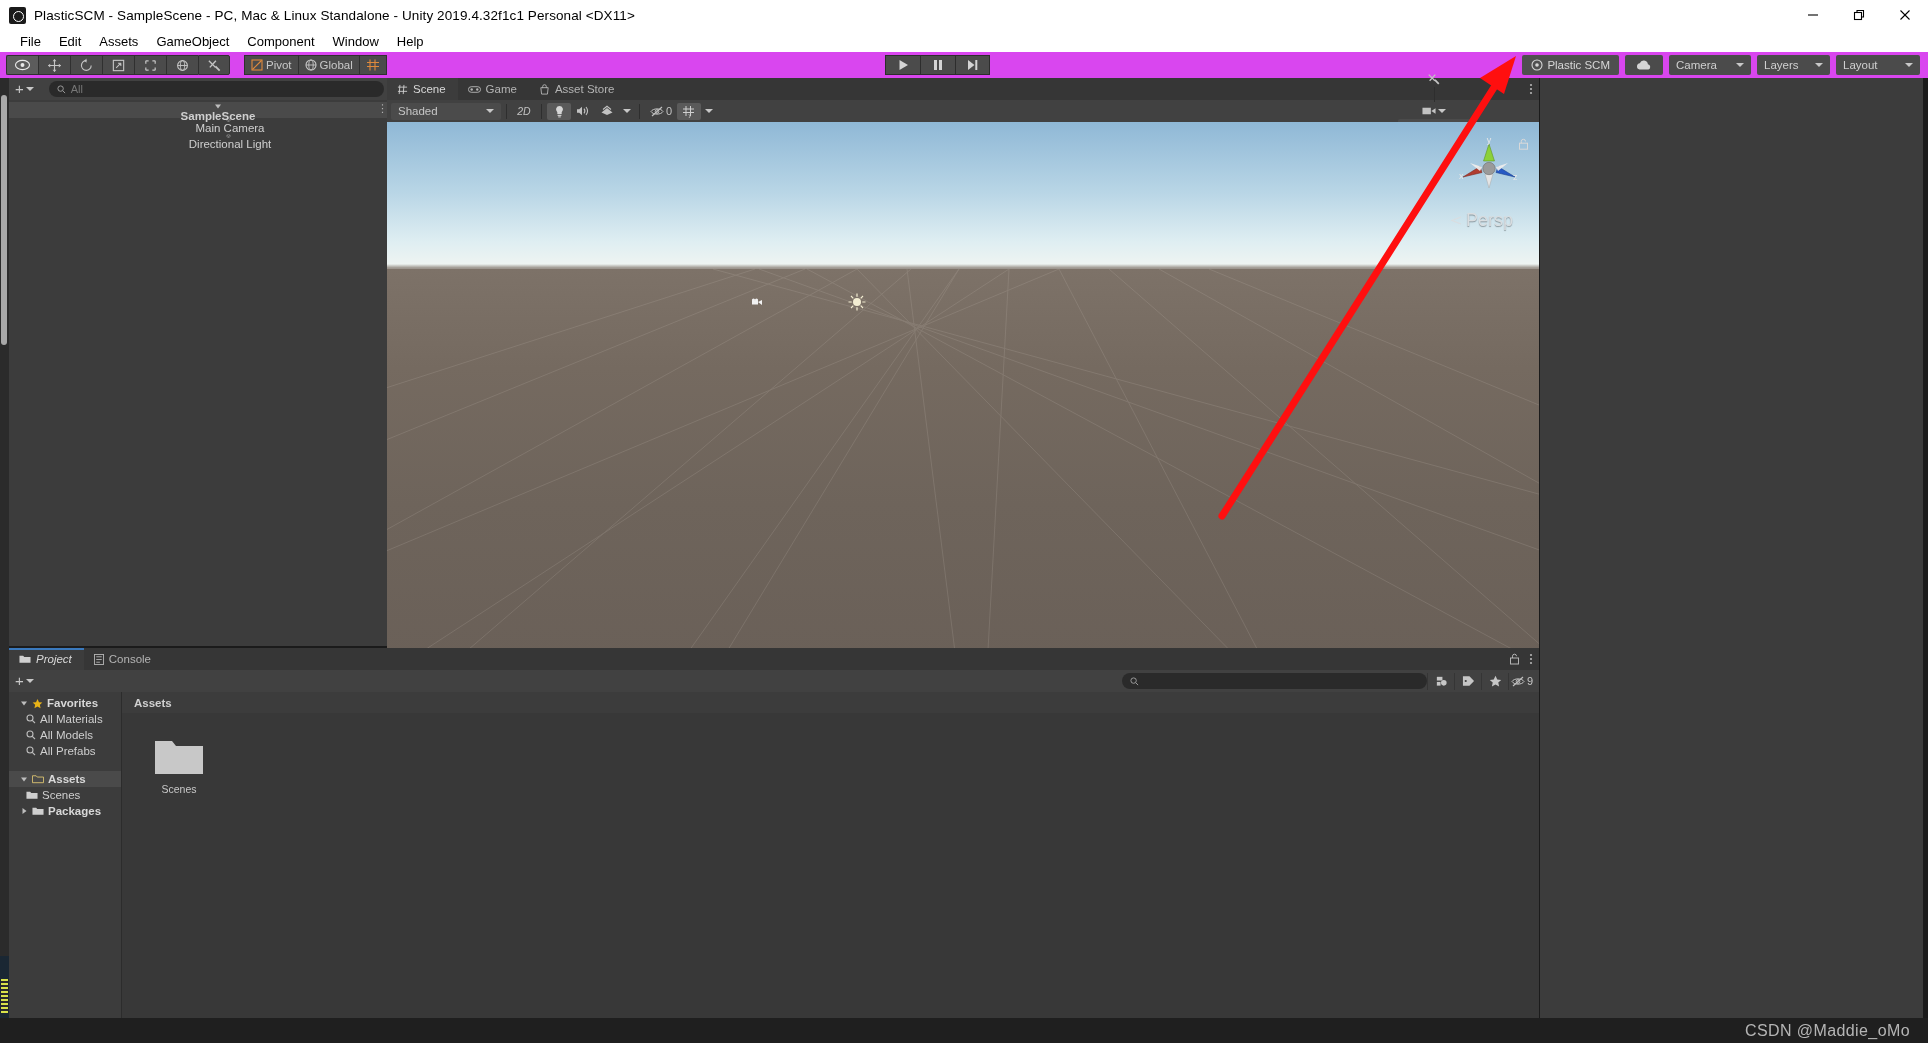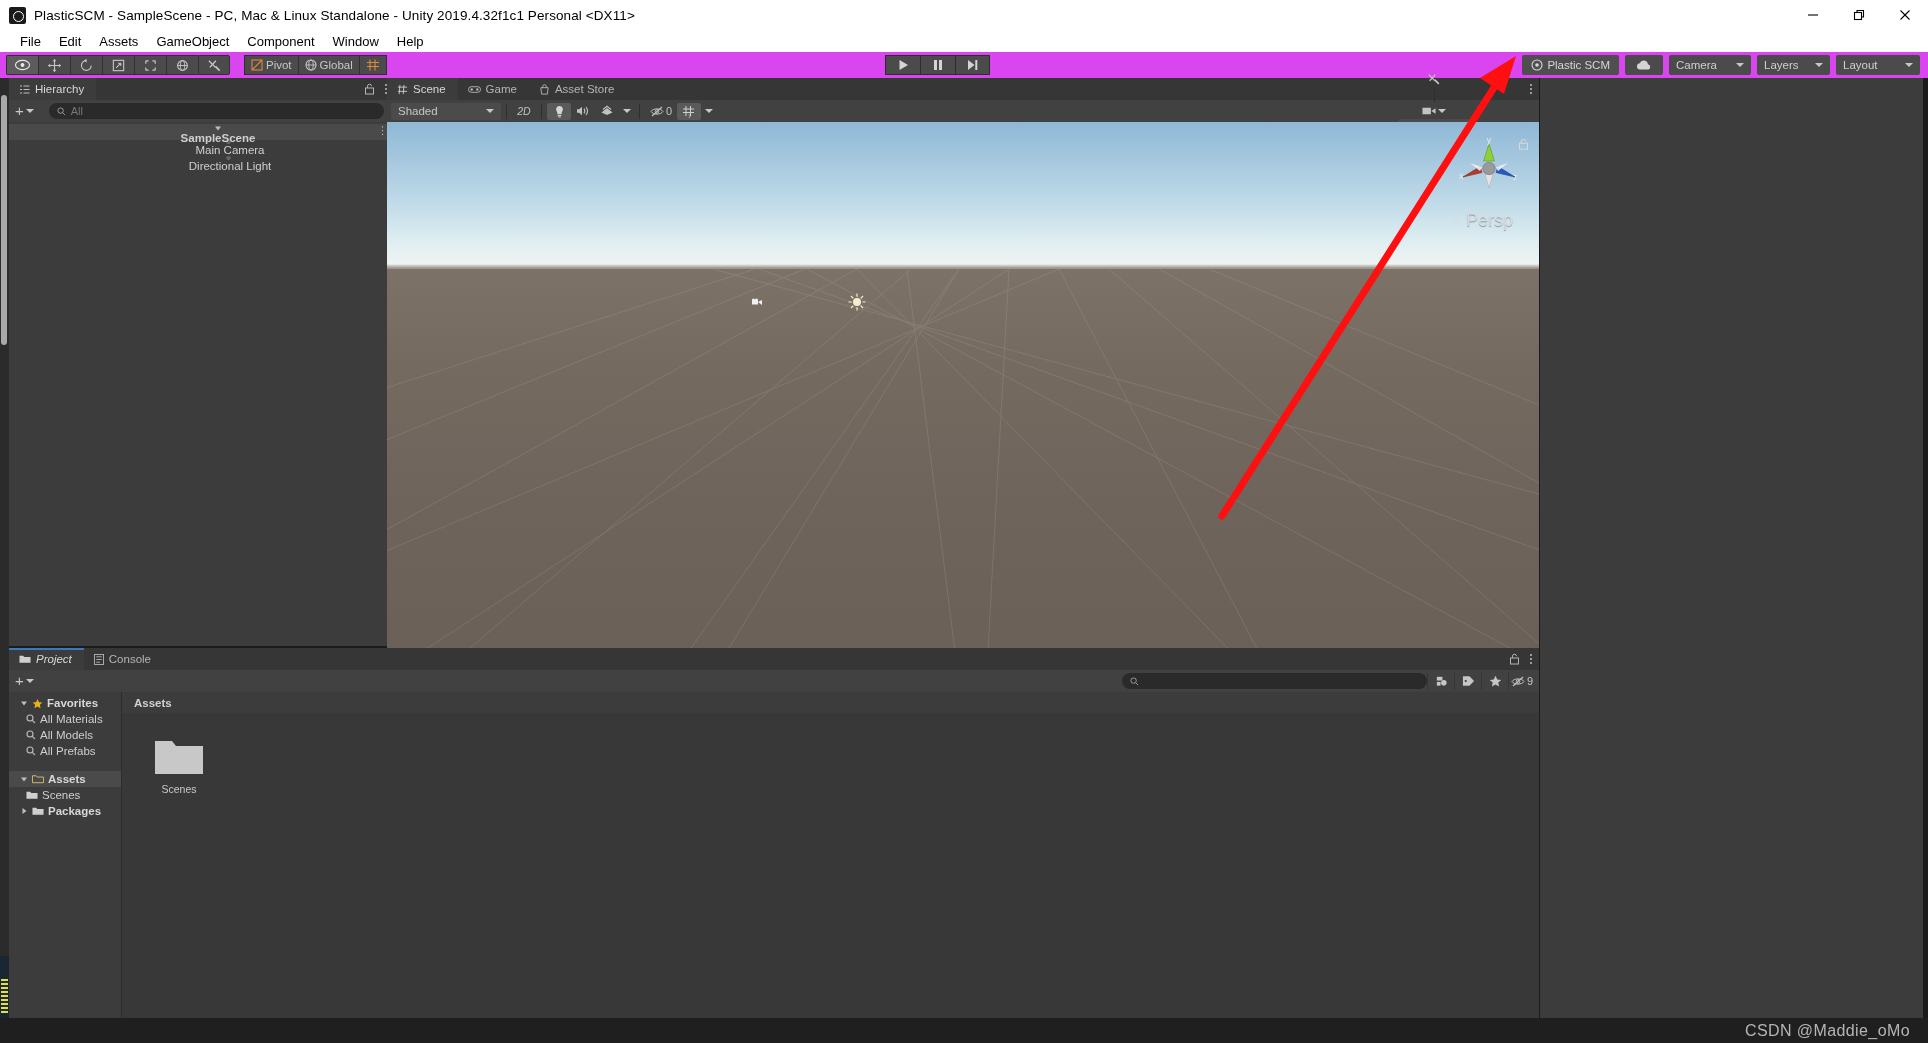--- a/index.html
+++ b/index.html
@@ -333,40 +333,20 @@
       </div>
     </div>
   </div>
 
   <div class="leftstrip"></div>
   <div class="leftscroll"></div>
   <div class="taskbar-bit"></div>
   <div class="taskbar-bit2"></div>
 
   <div class="hierarchy">
-    <div class="panel-tabbar">
-      <div class="ptab active">
-        <svg width="11" height="11" viewBox="0 0 11 11">
-          <path d="M1 2 h2 M1 5.5 h2 M1 9 h2" stroke="#bdbdbd" stroke-width="1"></path>
-          <path d="M4.5 2 h6 M4.5 5.5 h6 M4.5 9 h6" stroke="#bdbdbd" stroke-width="1"></path>
-        </svg>
-        <span>Hierarchy</span>
-      </div>
-      <div class="ptab-right">
-        <svg width="11" height="12" viewBox="0 0 11 12">
-          <rect x="1.5" y="5" width="8" height="6" fill="none" stroke="#b4b4b4" stroke-width="1"></rect>
-          <path d="M3.5 5 V3.2 a2 2 0 0 1 4 0" fill="none" stroke="#b4b4b4" stroke-width="1"></path>
-        </svg>
-        <svg width="4" height="12" viewBox="0 0 4 12">
-          <circle cx="2" cy="2" r="1.1" fill="#b4b4b4"></circle>
-            <circle cx="2" cy="6" r="1.1" fill="#b4b4b4"></circle>
-            <circle cx="2" cy="10" r="1.1" fill="#b4b4b4"></circle>
-        </svg>
-      </div>
-    </div>
     <div class="h-toolrow">
       <div class="plusbtn">
         <span style="font-size:15px;line-height:10px;">+</span>
         <span class="caret"></span>
       </div>
       <div class="srchfield">
         <svg width="9" height="9" viewBox="0 0 10 10">
           <circle cx="4" cy="4" r="3" fill="none" stroke="#9a9a9a" stroke-width="1.1"></circle>
           <path d="M6.3 6.3 L9 9" stroke="#9a9a9a" stroke-width="1.1"></path>
         </svg>

